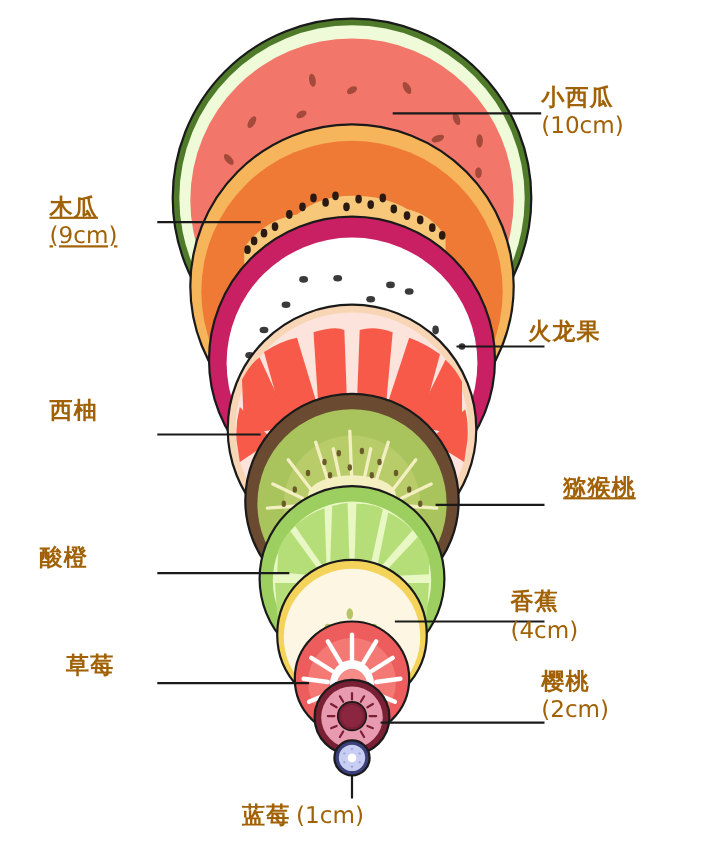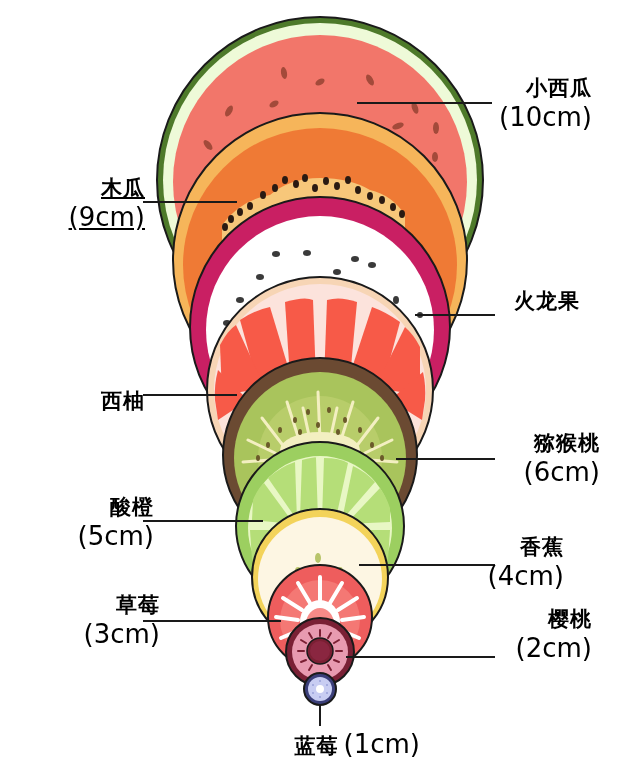--- a/index.html
+++ b/index.html
@@ -1,20 +1,20 @@
 <!DOCTYPE html>
 <html><head>
 <meta charset="utf-8">
 <style>
   html,body{margin:0;padding:0;background:#ffffff;}
   body{width:640px;height:783px;position:relative;overflow:hidden;font-family:"DejaVu Sans","Liberation Sans",sans-serif;}
   #diagram{position:absolute;left:0;top:0;width:640px;height:783px;}
-  .label{position:absolute;text-align:right;color:#000000;line-height:1.25;}
+  .label{position:absolute;text-align:left;color:#a16207;line-height:1.25;}
   .label .name{display:block;font-weight:bold;font-size:21px;letter-spacing:1px;}
-  .label .size{display:block;font-size:26px;}
+  .label .size{display:block;font-size:21px;}
   .label.bottom .name,.label.bottom .size{display:inline;}
 </style>
 </head>
 <body>
 
 <svg id="diagram" viewBox="0 0 640 783" xmlns="http://www.w3.org/2000/svg">
 
   <g>
     <circle cx="320" cy="180" r="163" fill="#4e7a2a" stroke="#1a1a1a" stroke-width="2"></circle>
     <circle cx="320" cy="180" r="157" fill="#eefad8"></circle>
@@ -220,38 +220,35 @@
   <span class="name">小西瓜</span>
   <span class="size">(10cm)</span>
 </div>
 <div class="label" style="left:45px;top:175px;width:100px;text-decoration:underline;">
   <span class="name">木瓜</span>
   <span class="size">(9cm)</span>
 </div>
 <div class="label" style="left:480px;top:288px;width:100px;">
   <span class="name">火龙果</span>
 </div>
-<div class="label" style="left:45px;top:388px;width:100px;">
+<div class="label" style="left:45px;top:360px;width:100px;">
   <span class="name">西柚</span>
 </div>
-<div class="label" style="left:500px;top:430px;width:100px;">
+<div class="label" style="left:512px;top:430px;width:100px;text-decoration:underline;">
   <span class="name">猕猴桃</span>
-  <span class="size">(6cm)</span>
-</div>
-<div class="label" style="left:54px;top:494px;width:100px;">
+</div>
+<div class="label" style="left:36px;top:494px;width:100px;">
   <span class="name">酸橙</span>
-  <span class="size">(5cm)</span>
 </div>
 <div class="label" style="left:464px;top:534px;width:100px;">
   <span class="name">香蕉</span>
   <span class="size">(4cm)</span>
 </div>
 <div class="label" style="left:60px;top:592px;width:100px;">
   <span class="name">草莓</span>
-  <span class="size">(3cm)</span>
 </div>
 <div class="label" style="left:492px;top:606px;width:100px;">
   <span class="name">樱桃</span>
   <span class="size">(2cm)</span>
 </div>
 <div class="label bottom" style="left:220px;top:728px;width:200px;">
   <span class="name">蓝莓</span>
   <span class="size">(1cm)</span>
 </div>
 

